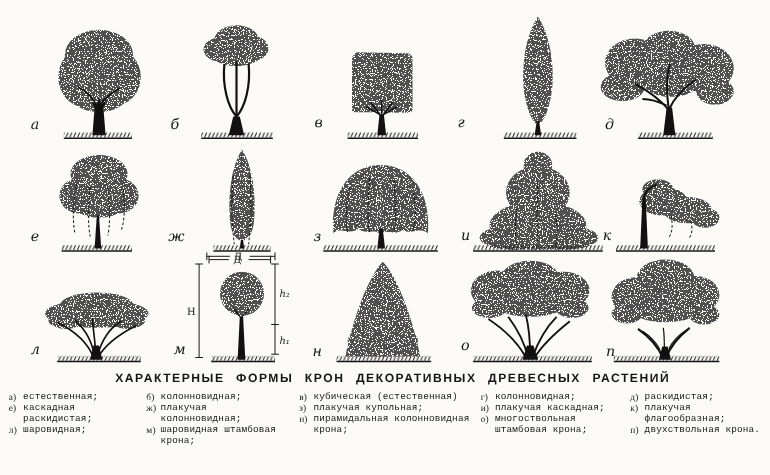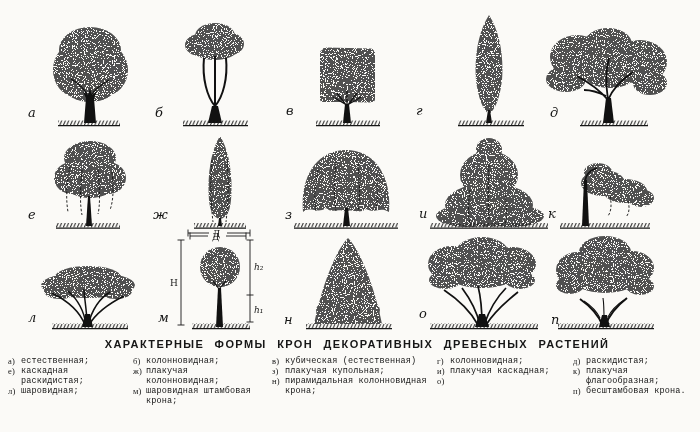--- a/index.html
+++ b/index.html
@@ -334,29 +334,30 @@
   <div class="itm">
       <span class="key">г)</span>
       <span class="txt">колонновидная;</span>
     </div>
   <div class="itm">
       <span class="key">и)</span>
       <span class="txt">плакучая каскадная;</span>
     </div>
   <div class="itm">
       <span class="key">о)</span>
+      <span class="txt">многоствольная штамбовая крона;</span>
     </div>
 </div>
 
 <div id="lc5" class="legend-col">
   <div class="itm">
       <span class="key">д)</span>
       <span class="txt">раскидистая;</span>
     </div>
   <div class="itm">
       <span class="key">к)</span>
       <span class="txt">плакучая флагообразная;</span>
     </div>
   <div class="itm">
       <span class="key">п)</span>
-      <span class="txt">бесштамбовая крона.</span>
+      <span class="txt">двухствольная крона.</span>
     </div>
 </div>
 
 </body></html>

